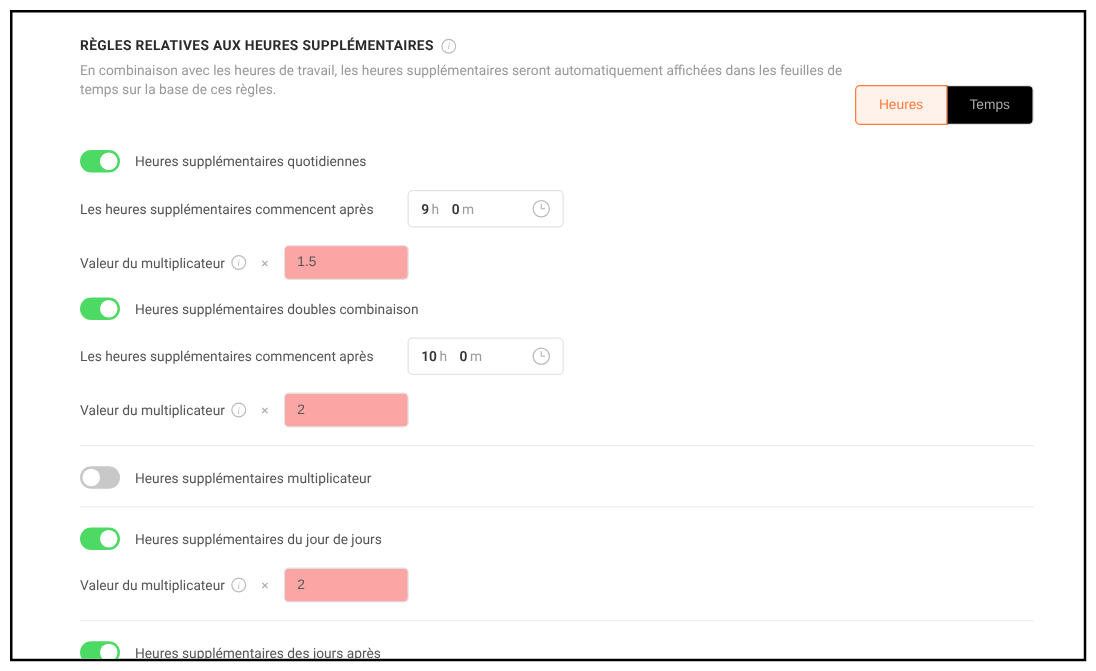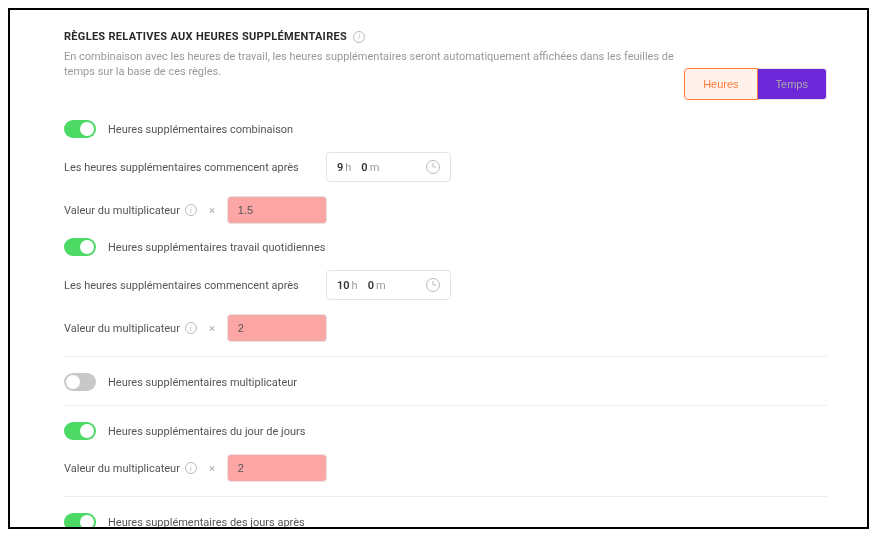--- a/index.html
+++ b/index.html
@@ -51,21 +51,21 @@
     }
     .seg-group {
       display: flex;
       margin-top: 38px;
       align-items: flex-end;
     }
     .seg-btn {
       padding: 9px 18px;
       font-size: 11px;
       border: 1px solid #e5e5e5;
-      background: #6d28d9;
+      background: #000000;
       color: #aaa;
       cursor: pointer;
     }
     .seg-btn:first-child { border-radius: 4px 0 0 4px; }
     .seg-btn:last-child { border-radius: 0 4px 4px 0; border-left: none; }
     .seg-btn.active {
       border-color: #ff7a3d;
       background: #fff2ea;
       color: #ff7a3d;
     }
@@ -178,21 +178,21 @@
       <button class="seg-btn active">Heures</button>
       <button class="seg-btn">Temps</button>
     </div>
   </div>
 
   <div class="section">
     <div class="toggle-row">
       <div class="toggle on">
           <div class="knob"></div>
         </div>
-      <span class="toggle-label">Heures supplémentaires combinaison</span>
+      <span class="toggle-label">Heures supplémentaires quotidiennes</span>
     </div>
     <div class="field-row">
       <span class="field-label">Les heures supplémentaires commencent après</span>
       <div class="time-input">
         <span class="hm">
           <span class="num">9</span>
           <span class="unit">h</span>
           <span class="num">0</span>
           <span class="unit">m</span>
         </span>
@@ -207,21 +207,21 @@
       <span class="mult-x">×</span>
       <input class="text-input" value="1.5" style="">
     </div>
   </div>
 
   <div class="section">
     <div class="toggle-row">
       <div class="toggle on">
           <div class="knob"></div>
         </div>
-      <span class="toggle-label">Heures supplémentaires travail quotidiennes</span>
+      <span class="toggle-label">Heures supplémentaires doubles combinaison</span>
     </div>
     <div class="field-row">
       <span class="field-label">Les heures supplémentaires commencent après</span>
       <div class="time-input">
         <span class="hm">
           <span class="num">10</span>
           <span class="unit">h</span>
           <span class="num">0</span>
           <span class="unit">m</span>
         </span>

